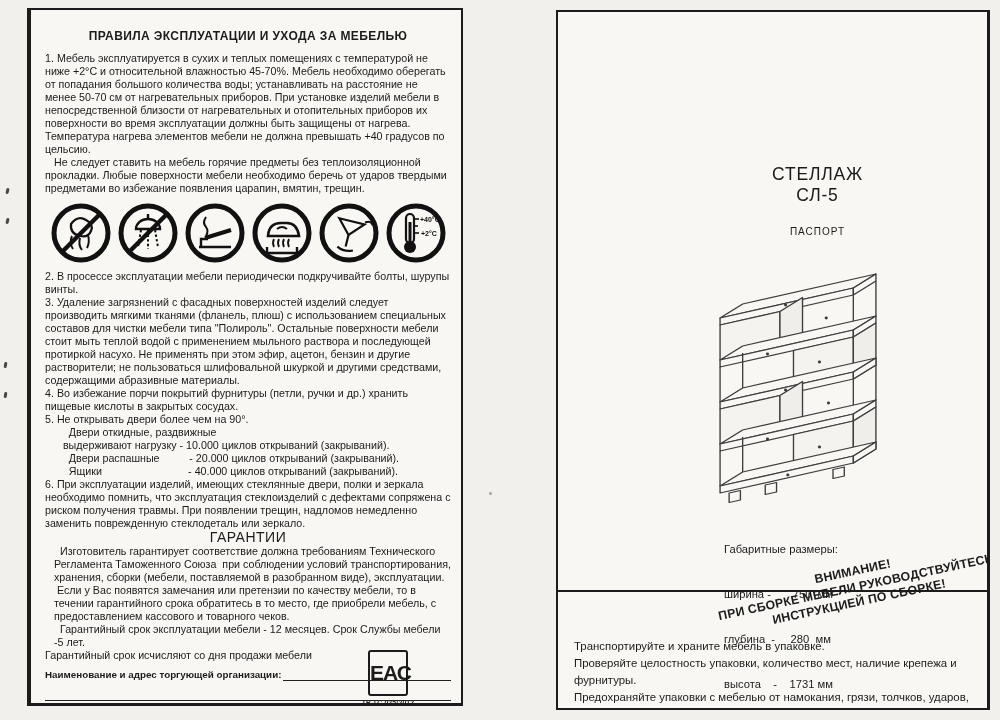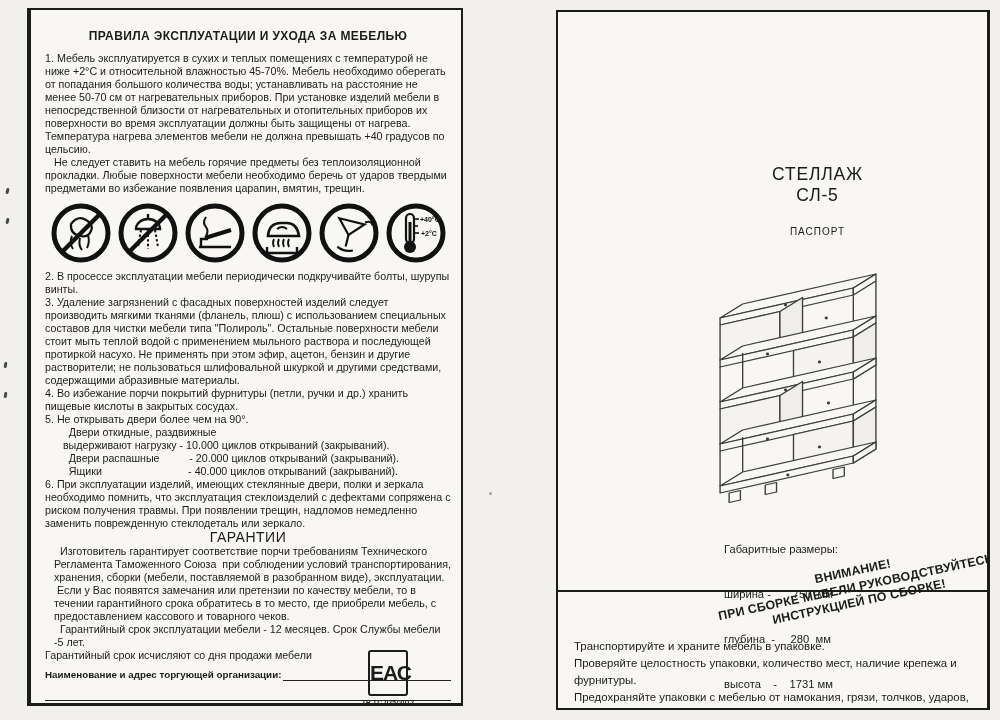--- a/index.html
+++ b/index.html
@@ -134,21 +134,21 @@
     <div class="para">3. Удаление загрязнений с фасадных поверхностей изделий следует производить мягкими тканями (фланель, плюш) с использованием специальных составов для чистки мебели типа "Полироль". Остальные поверхности мебели стоит мыть теплой водой с применением мыльного раствора и последующей протиркой насухо. Не применять при этом эфир, ацетон, бензин и другие растворители; не пользоваться шлифовальной шкуркой и другими средствами, содержащими абразивные материалы.</div>
     <div class="para">4. Во избежание порчи покрытий фурнитуры (петли, ручки и др.) хранить пищевые кислоты в закрытых сосудах.</div>
     <div class="para">5. Не открывать двери более чем на 90°.</div>
     <div class="para pre">     Двери откидные, раздвижные</div>
     <div class="para pre">   выдерживают нагрузку - 10.000 циклов открываний (закрываний).</div>
     <div class="para pre">     Двери распашные          - 20.000 циклов открываний (закрываний).</div>
     <div class="para pre">     Ящики                             - 40.000 циклов открываний (закрываний).</div>
     <div class="para">6. При эксплуатации изделий, имеющих стеклянные двери, полки и зеркала необходимо помнить, что эксплуатация стеклоизделий с дефектами сопряжена с риском получения травмы. При появлении трещин, надломов немедленно заменить поврежденную стеклодеталь или зеркало.</div>
 
     <div class="center-head">ГАРАНТИИ</div>
-    <div class="para pre">  Изготовитель гарантирует соответствие порчи требованиям Технического Регламента Таможенного Союза  при соблюдении условий транспортирования, хранения, сборки (мебели, поставляемой в разобранном виде), эксплуатации.</div>
+    <div class="para pre">  Изготовитель гарантирует соответствие должна требованиям Технического Регламента Таможенного Союза  при соблюдении условий транспортирования, хранения, сборки (мебели, поставляемой в разобранном виде), эксплуатации.</div>
     <div class="para pre"> Если у Вас появятся замечания или претензии по качеству мебели, то в течении гарантийного срока обратитесь в то место, где приобрели мебель, с предоставлением кассового и товарного чеков.</div>
     <div class="para pre">  Гарантийный срок эксплуатации мебели - 12 месяцев. Срок Службы мебели -5 лет.</div>
     <div class="para">Гарантийный срок исчисляют со дня продажи мебели</div>
 
     <div class="org-line">
       <span>Наименование и адрес торгующей организации:</span>
       <span class="org-fill"></span>
     </div>
     <div class="rule"></div>
 

